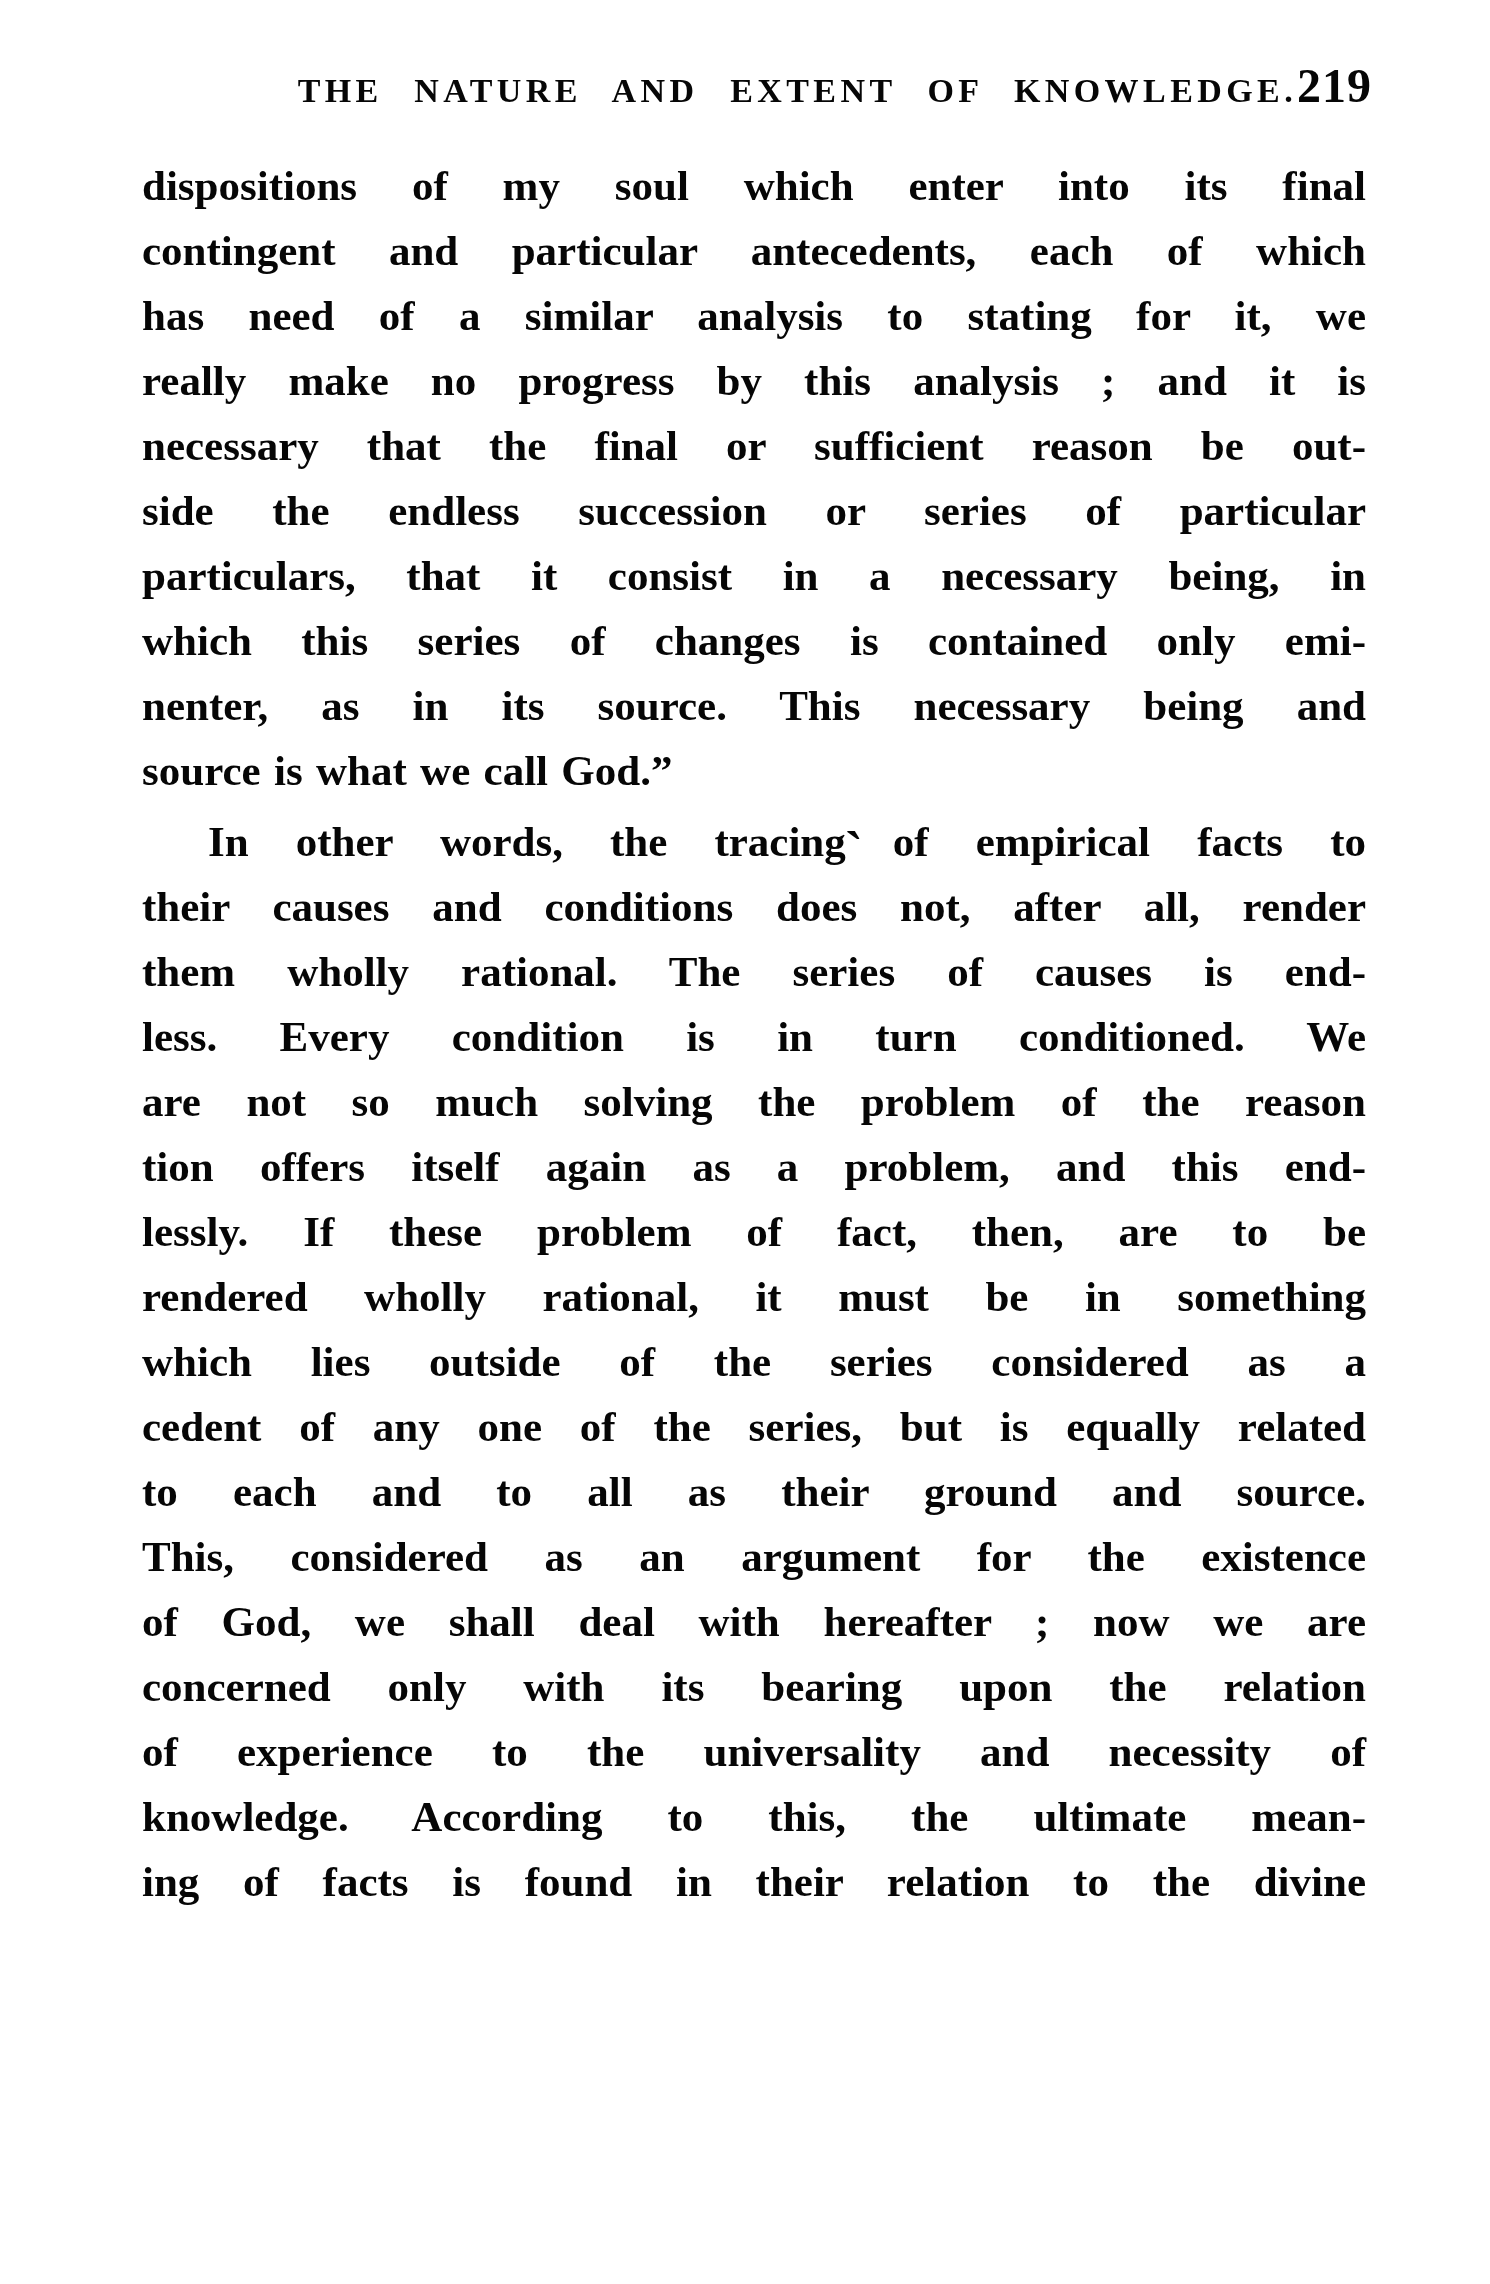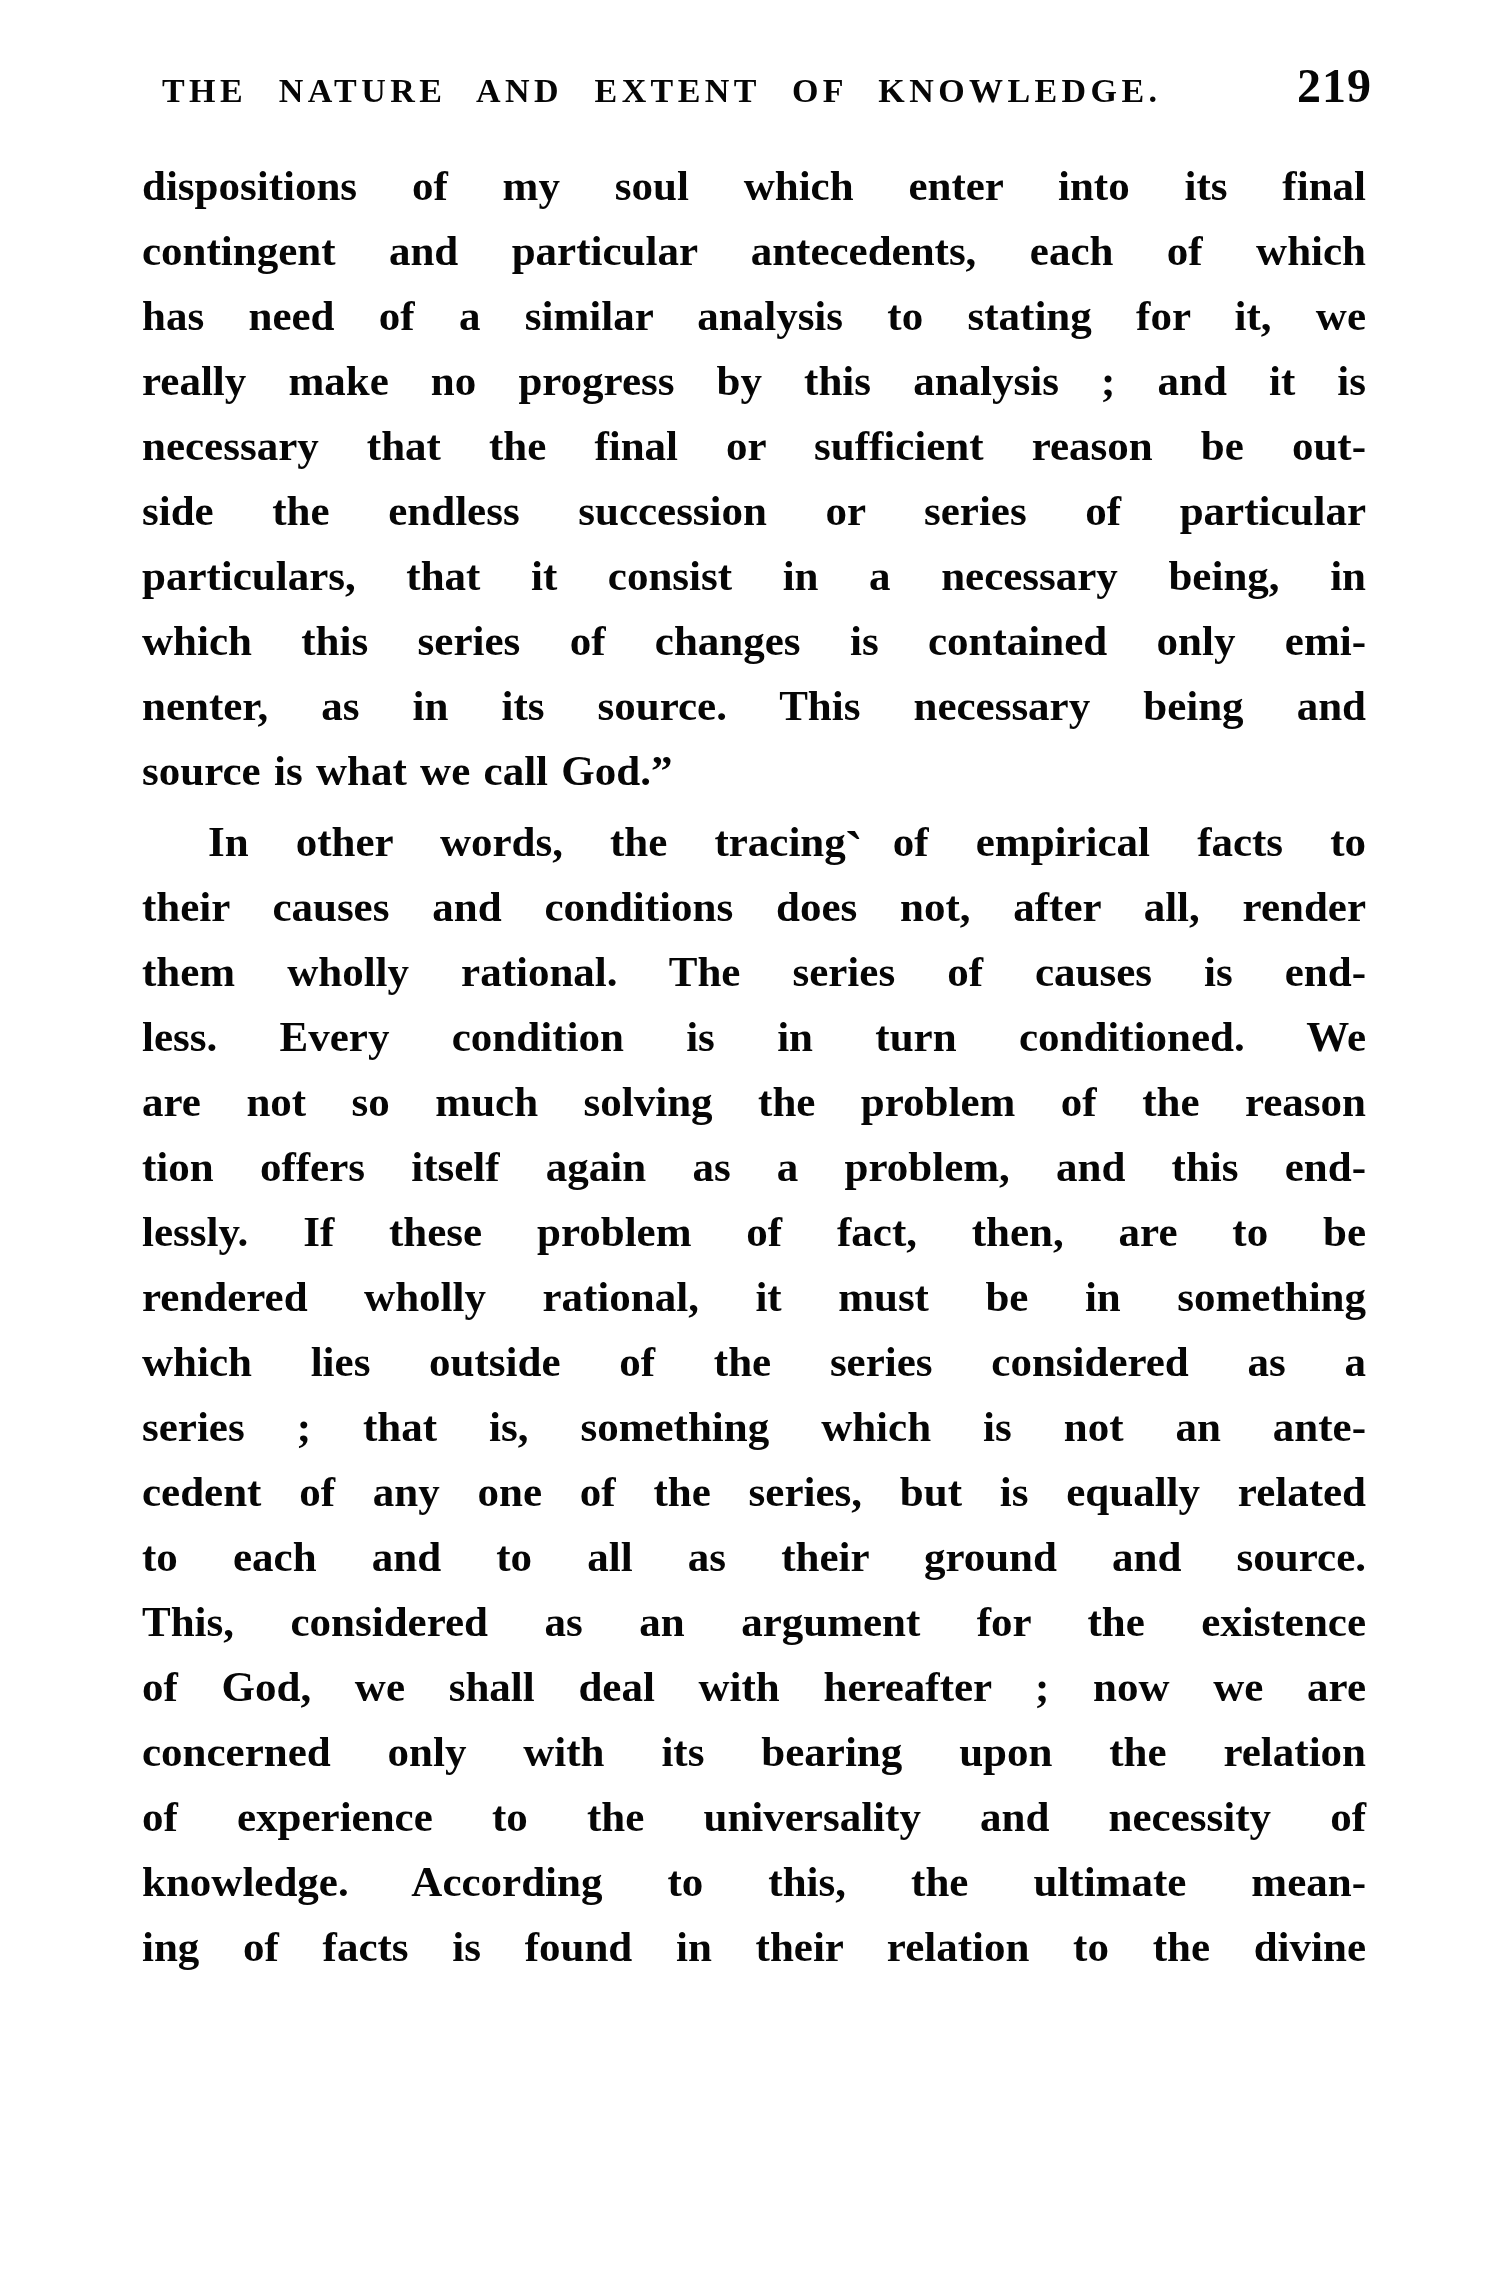--- a/index.html
+++ b/index.html
@@ -15,21 +15,21 @@
     overflow: hidden;
   }
   .content {
     position: absolute;
     left: 136px;
     top: 58px;
     width: 1236px;
   }
   .running-header {
     display: flex;
-    justify-content: space-between;
+    justify-content: flex-end;
     align-items: baseline;
     width: 100%;
   }
   .running-title {
     font-size: 34px;
     letter-spacing: 0.13em;
     word-spacing: 0.55em;
     padding-left: 26px;
     white-space: nowrap;
   }
@@ -92,21 +92,20 @@
         <div class="para">
           <div class="line indent"><span>In other words, the tracing of empirical facts to</span></div>
           <div class="line"><span>their causes and conditions does not, after all, render</span></div>
           <div class="line"><span>them wholly rational.  The series of causes is end-</span></div>
           <div class="line"><span>less.  Every condition is in turn conditioned.  We</span></div>
           <div class="line"><span>are not so much solving the problem of the reason</span></div>
           <div class="line"><span>tion offers itself again as a problem, and this end-</span></div>
           <div class="line"><span>lessly.  If these problem of fact, then, are to be</span></div>
           <div class="line"><span>rendered wholly rational, it must be in something</span></div>
           <div class="line"><span>which lies outside of the series considered as a</span></div>
-          <div class="line"><span>series ; that is, something which is not an ante-</span></div>
           <div class="line"><span>cedent of any one of the series, but is equally related</span></div>
           <div class="line"><span>to each and to all as their ground and source.</span></div>
           <div class="line"><span>This, considered as an argument for the existence</span></div>
           <div class="line"><span>of God, we shall deal with hereafter ; now we are</span></div>
           <div class="line"><span>concerned only with its bearing upon the relation</span></div>
           <div class="line"><span>of experience to the universality and necessity of</span></div>
           <div class="line"><span>knowledge.  According to this, the ultimate mean-</span></div>
           <div class="line"><span>ing of facts is found in their relation to the divine</span></div>
         </div>
       </div>

